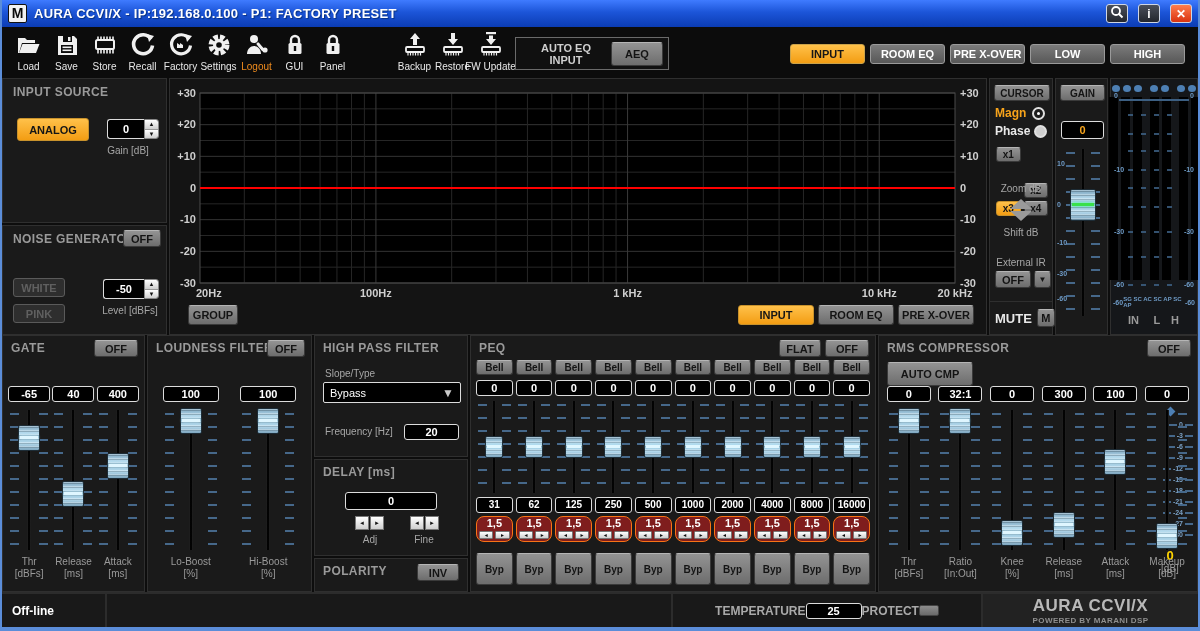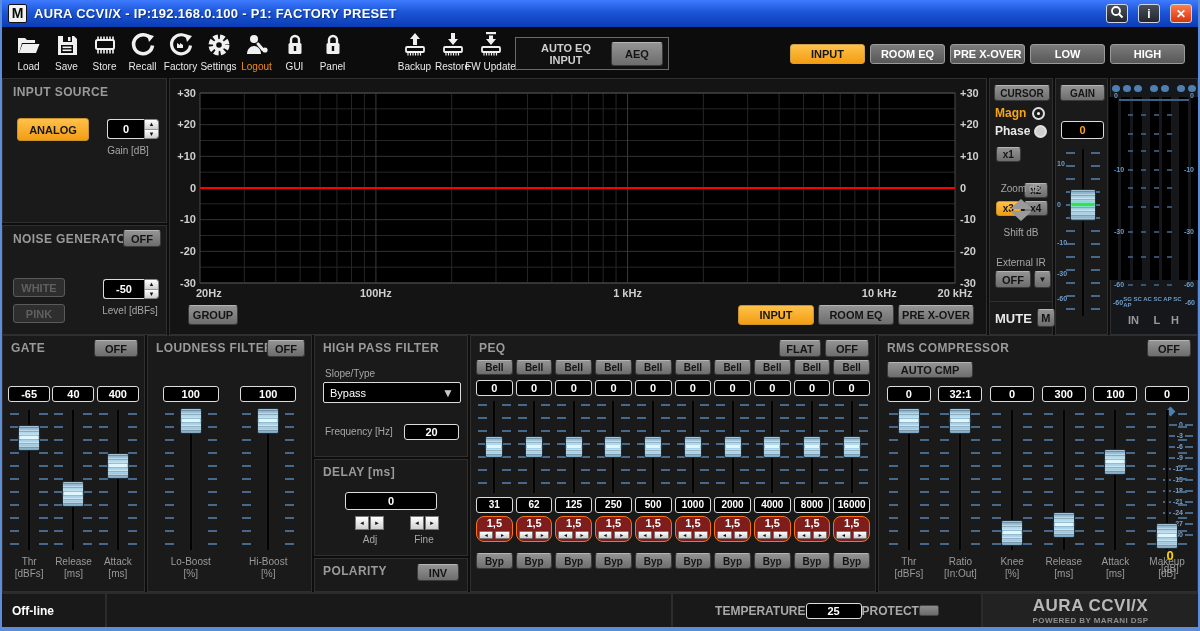--- a/index.html
+++ b/index.html
@@ -87,21 +87,21 @@
   
   .modules{height:257px;display:flex;gap:2px;background:#0d0d0d;}
   .mod{position:relative;background:#1a1a1a;border:1px solid #2f2f2f;}
   .mhdr{position:absolute;top:5px;left:8px;}
   .moff{position:absolute;top:4px;right:6px;width:44px;height:17px;}
   .fadrow{position:absolute;display:flex;justify-content:space-around;left:4px;right:4px;}
   
   .bandrow{position:absolute;left:5px;right:5px;top:24px;display:flex;gap:3px;}
   .band{flex:1;display:flex;flex-direction:column;align-items:center;}
   .bellbtn{width:100%;height:15px;font-size:10px;}
-  .bypbtn{width:100%;height:16px;font-size:10px;}
+  .bypbtn{width:100%;height:32px;font-size:10px;}
   .qbox{width:100%;border:1px solid #f97316;border-radius:8px;background:#7f1d1d;overflow:hidden;}
   .qval{color:#fff;font-weight:bold;font-size:11px;text-align:center;line-height:13px;}
   .qarrows{display:flex;justify-content:center;gap:2px;padding:1px 2px 2px;}
   .qab{flex:1;height:8px;background:linear-gradient(#fff,#cfcfcf);border:1px solid #777;border-radius:1px;
        font-size:5px;line-height:6px;color:#111;text-align:center;}
   .dropdown{height:21px;background:#000;border:1px solid #dcdcdc;border-radius:2px;color:#fff;
             font-size:11px;display:flex;align-items:center;padding:0 6px;justify-content:space-between;}
   .dropdown .dd-tri{color:#c9c9c9;font-size:12px;}
   .adjbtns{display:flex;gap:1px;}
   .adjb{width:14px;height:14px;background:linear-gradient(#fff,#cfcfcf);border:1px solid #777;
@@ -846,21 +846,21 @@
               </div>
             </div>
             <div class="gbtn bypbtn" style="margin-top: 11px;">Byp</div>
           </div>
         </div>
     </div>
 
     <div class="mod" style="flex:1;" id="mod-comp">
       <div class="sechdr mhdr">RMS COMPRESSOR</div>
       <div class="gbtn moff">OFF</div>
-      <div class="gbtn" style="position:absolute;left:8px;top:26px;width:86px;height:16px;">AUTO CMP</div>
+      <div class="gbtn" style="position:absolute;left:8px;top:26px;width:86px;height:24px;">AUTO CMP</div>
       <div id="comp-meter" style="position:absolute;right:4px;top:72px;width:46px;bottom:6px;">
           <div style="width: 7px; height: 7px; background: rgb(77, 127, 179); transform: rotate(45deg); margin: 0px auto 4px;"></div>
           <div>
             <div class="crow">
               <span class="cd"></span>
               <span class="cl">0</span>
               <span class="cd"></span>
             </div>
             <div class="crow">
               <span class="cd"></span>

